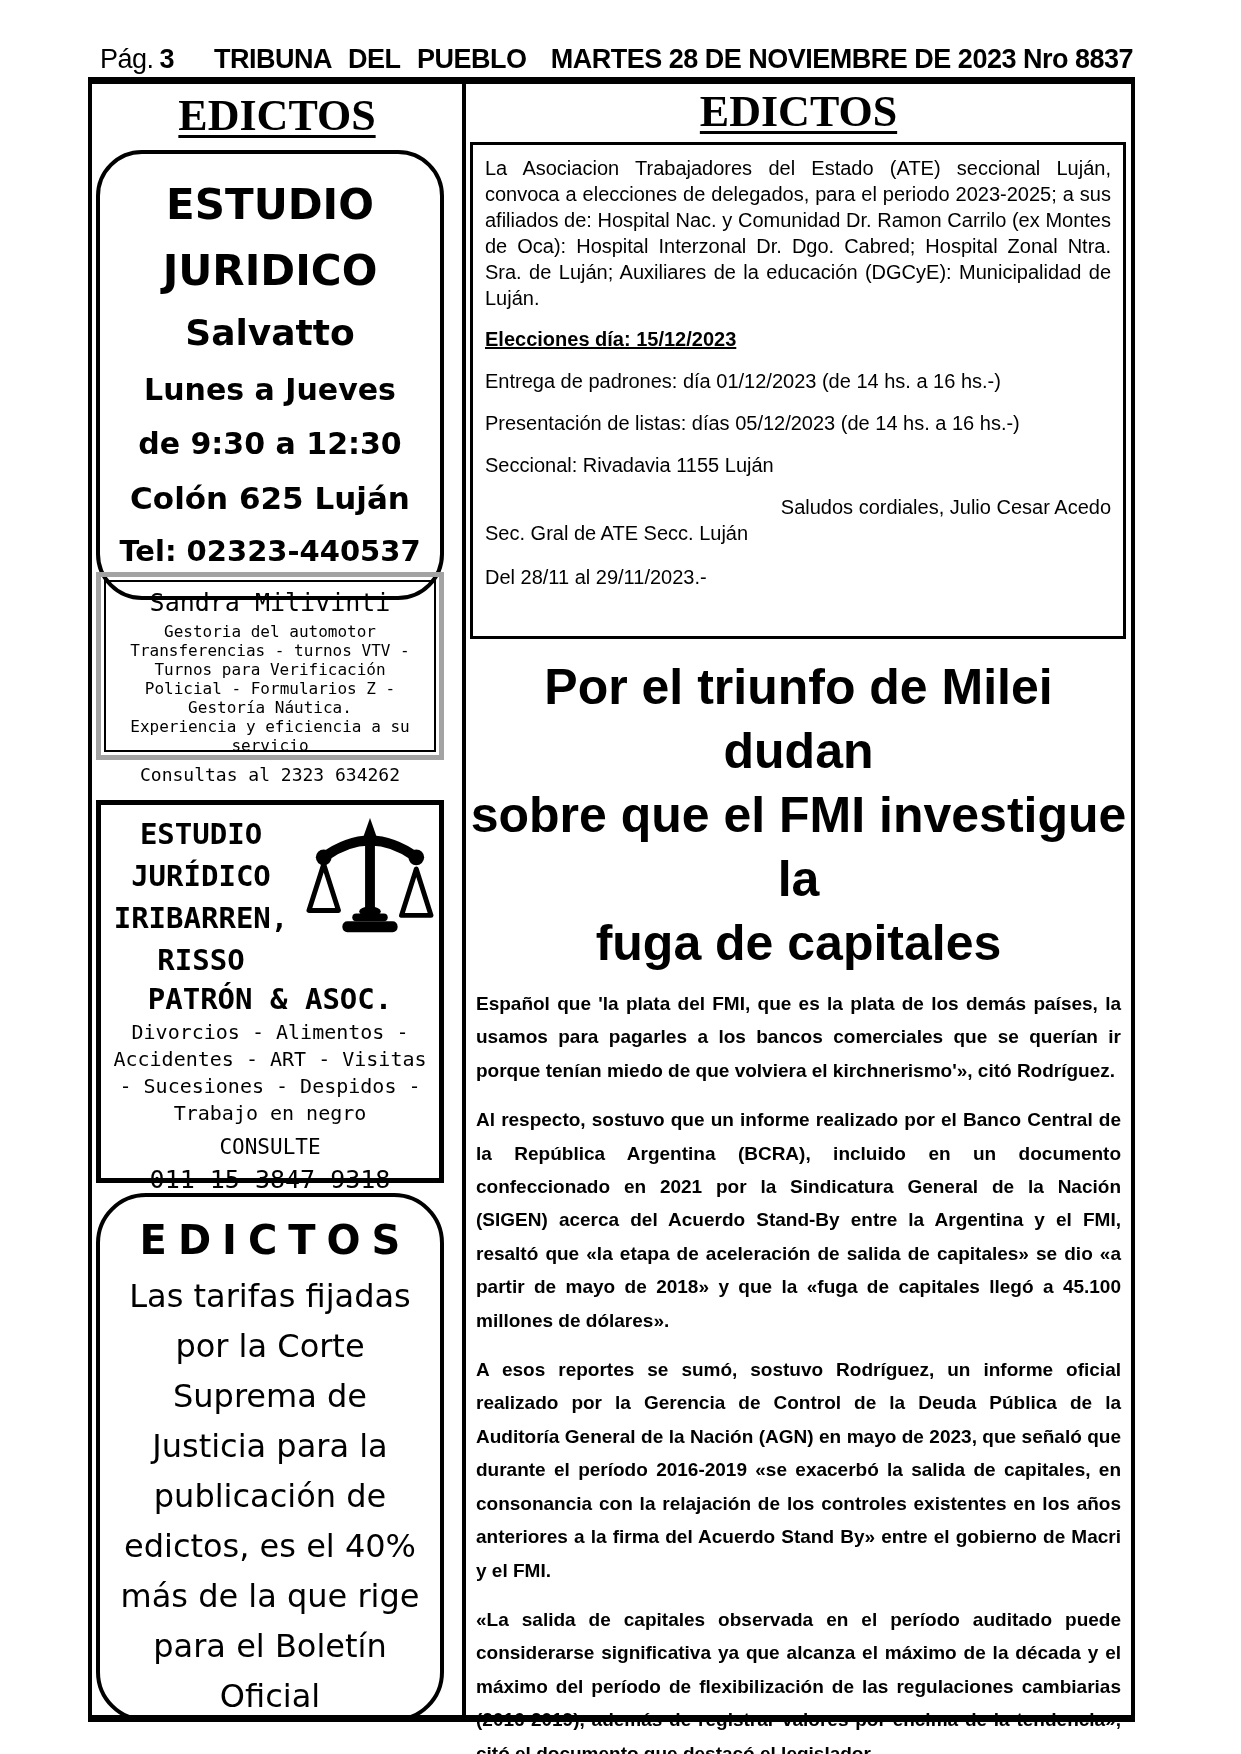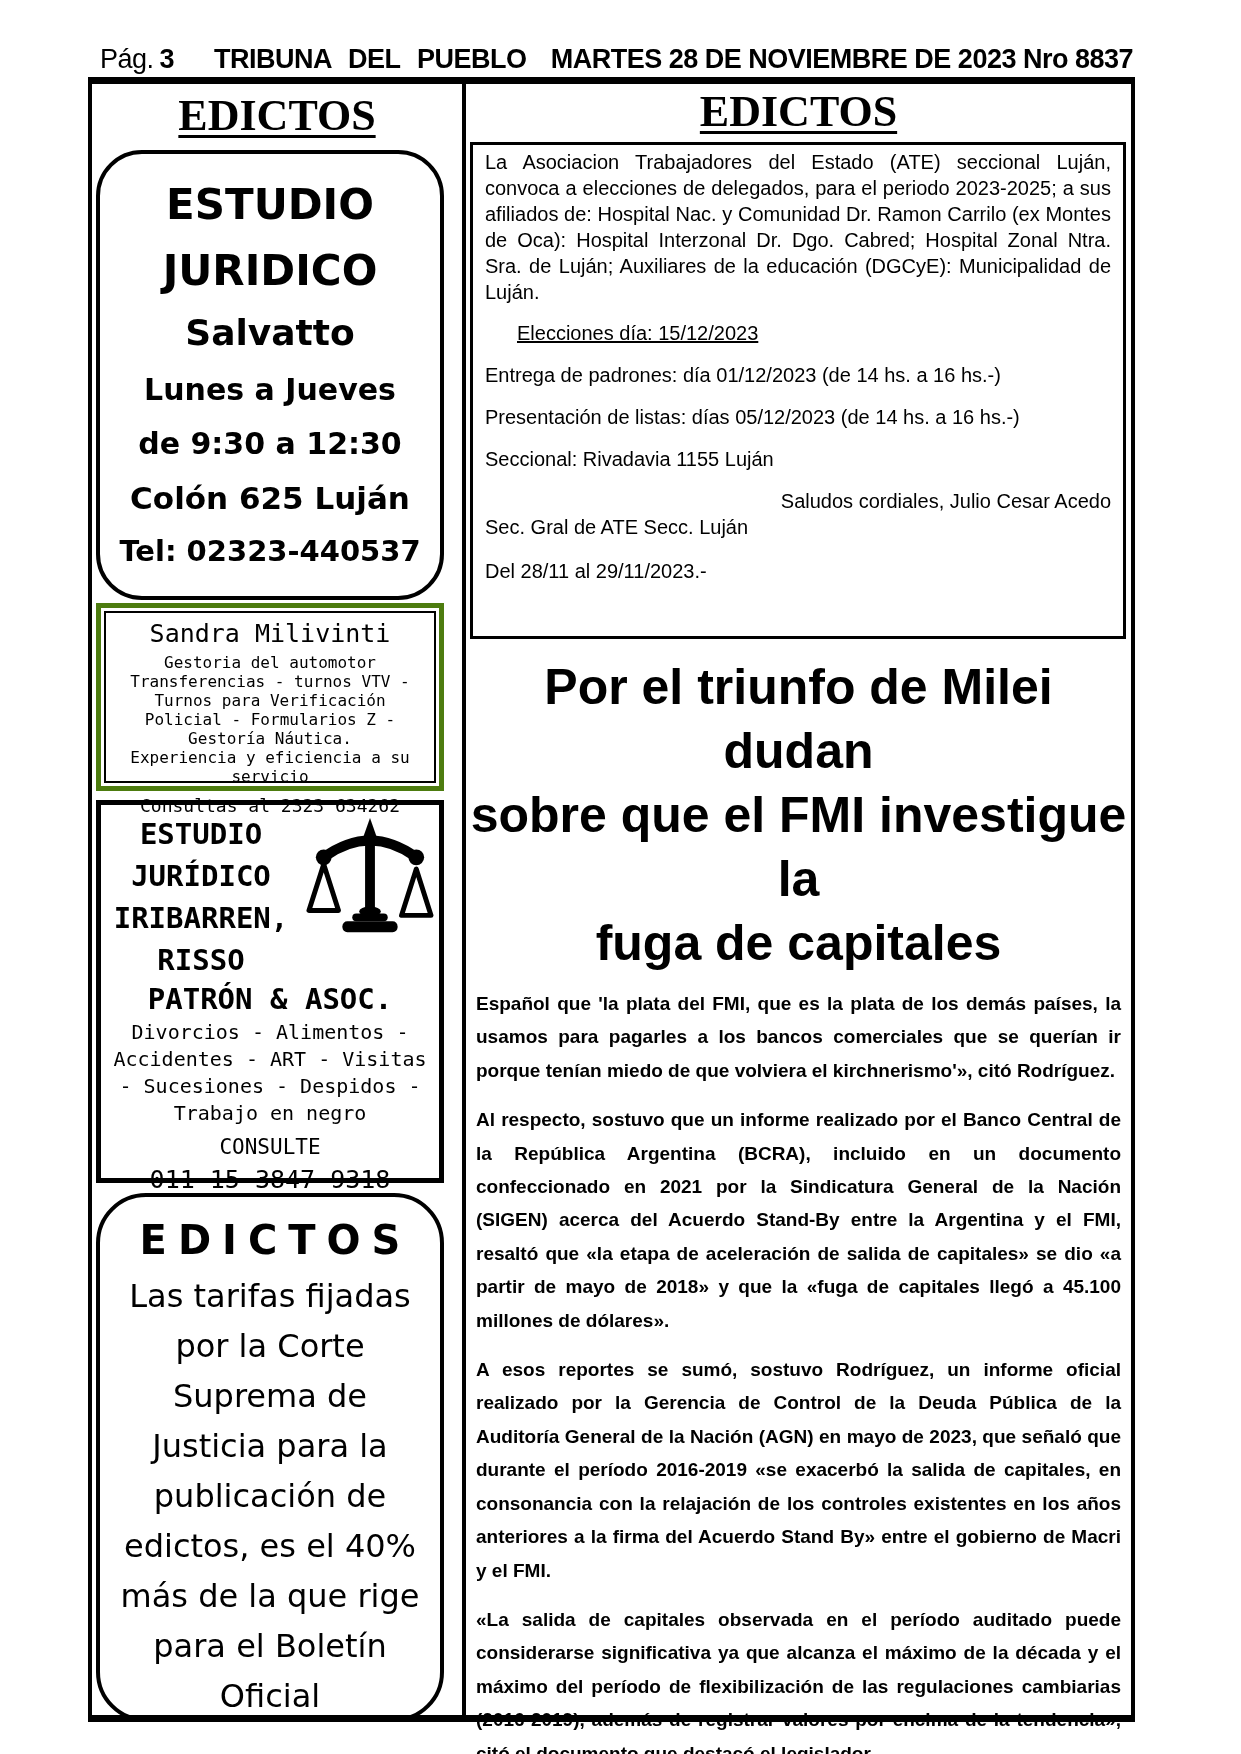--- a/index.html
+++ b/index.html
@@ -29,21 +29,21 @@
 
   .ad-box1{position:absolute;top:66px;left:4px;width:348px;height:450px;border:4px solid #000;border-radius:46px;
     box-sizing:border-box;display:flex;flex-direction:column;justify-content:space-evenly;align-items:center;
     font-family:"DejaVu Sans", sans-serif;text-align:center;padding:6px 0;}
   .b1-title{font-size:42px;font-weight:bold;line-height:1;}
   .b1-name{font-size:36px;font-weight:bold;line-height:1;}
   .b1-hours{font-size:30px;font-weight:600;line-height:1;}
   .b1-addr{font-size:31px;font-weight:600;line-height:1;}
   .b1-phone{font-size:29px;font-weight:bold;line-height:1;}
 
-  .ad-box2{position:absolute;top:519px;left:4px;width:348px;height:188px;border:5px solid #4d7c0f;box-sizing:border-box;padding:3px;}
+  .ad-box2{position:absolute;top:488px;left:4px;width:348px;height:188px;border:5px solid #a3a3a3;box-sizing:border-box;padding:3px;}
   .b2-inner{border:2px solid #000;width:100%;height:100%;box-sizing:border-box;
     display:flex;flex-direction:column;align-items:center;font-family:"DejaVu Sans Mono", monospace;text-align:center;}
   .b2-title{font-size:25px;margin-top:6px;}
   .b2-body{font-size:16px;line-height:19px;margin-top:5px;}
   .b2-contact{font-size:18px;margin-top:9px;}
 
   .ad-box3{position:absolute;top:716px;left:4px;width:348px;height:383px;border:5px solid #000;box-sizing:border-box;
     font-family:"DejaVu Sans Mono", monospace;text-align:center;}
   .b3-top{display:flex;align-items:flex-start;padding-top:8px;}
   .b3-title{width:200px;font-weight:bold;font-size:29px;line-height:42px;}
@@ -58,23 +58,23 @@
   .b4-title{margin-top:20px;font-size:40px;font-weight:bold;letter-spacing:11px;padding-left:11px;}
   .b4-body{margin-top:8px;font-size:32px;line-height:50px;}
 
   
   .right-col{position:absolute;left:466px;top:84px;width:665px;height:1638px;}
   .edictos-title{position:absolute;top:2px;width:100%;text-align:center;
     font-family:"Liberation Serif", serif;font-weight:bold;font-size:44px;
     text-decoration:underline;text-decoration-thickness:3px;text-underline-offset:5px;}
 
   .notice-box{position:absolute;top:58px;left:4px;width:656px;height:497px;border:3px solid #000;
-    box-sizing:border-box;padding:4px 12px;font-size:20px;line-height:26px;}
+    box-sizing:border-box;padding:10px 12px;font-size:20px;line-height:26px;}
   .notice-body{text-align:justify;}
-  .notice-elections{margin-top:15px;font-weight:normal;text-decoration:underline;text-decoration-thickness:2px;margin-left:32px;}
+  .notice-elections{margin-top:15px;font-weight:bold;text-decoration:underline;text-decoration-thickness:2px;}
   .notice-item{margin-top:16px;}
   .notice-sig{margin-top:16px;text-align:right;}
   .notice-sig2{text-align:left;}
   .notice-dates{margin-top:18px;}
 
   .article{position:absolute;top:557px;width:100%;}
   .headline{margin-top:14px;text-align:center;font-weight:bold;font-size:50px;line-height:64px;
     font-family:"Liberation Sans", sans-serif;}
   .paras{width:645px;margin:12px auto 0;text-align:justify;font-weight:bold;font-size:19px;line-height:33.4px;}
   .paras p{margin:0 0 16px 0;}

